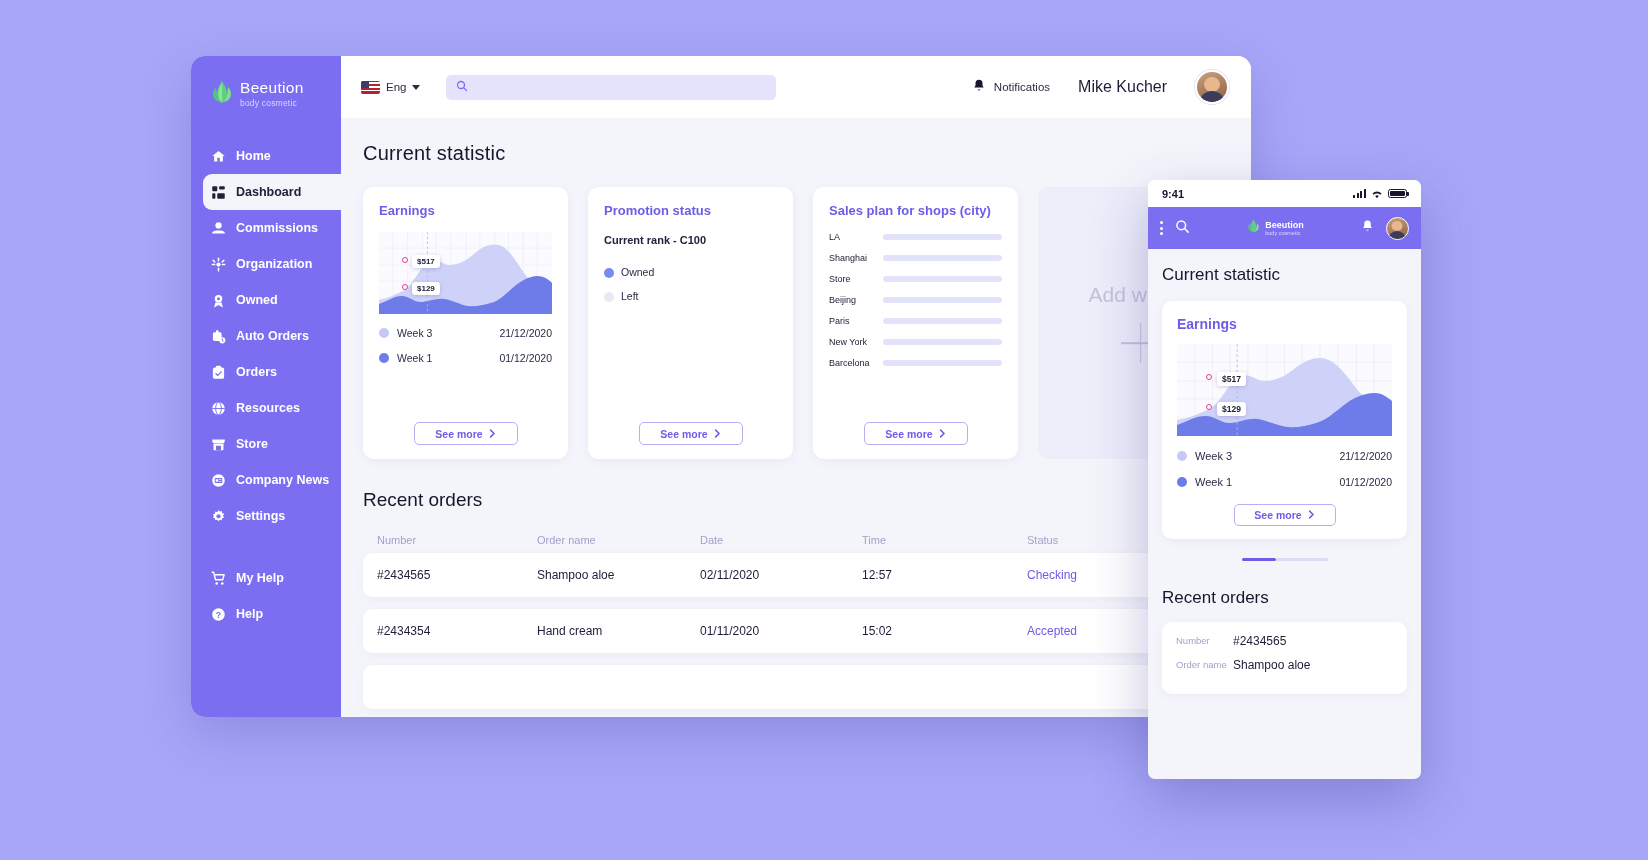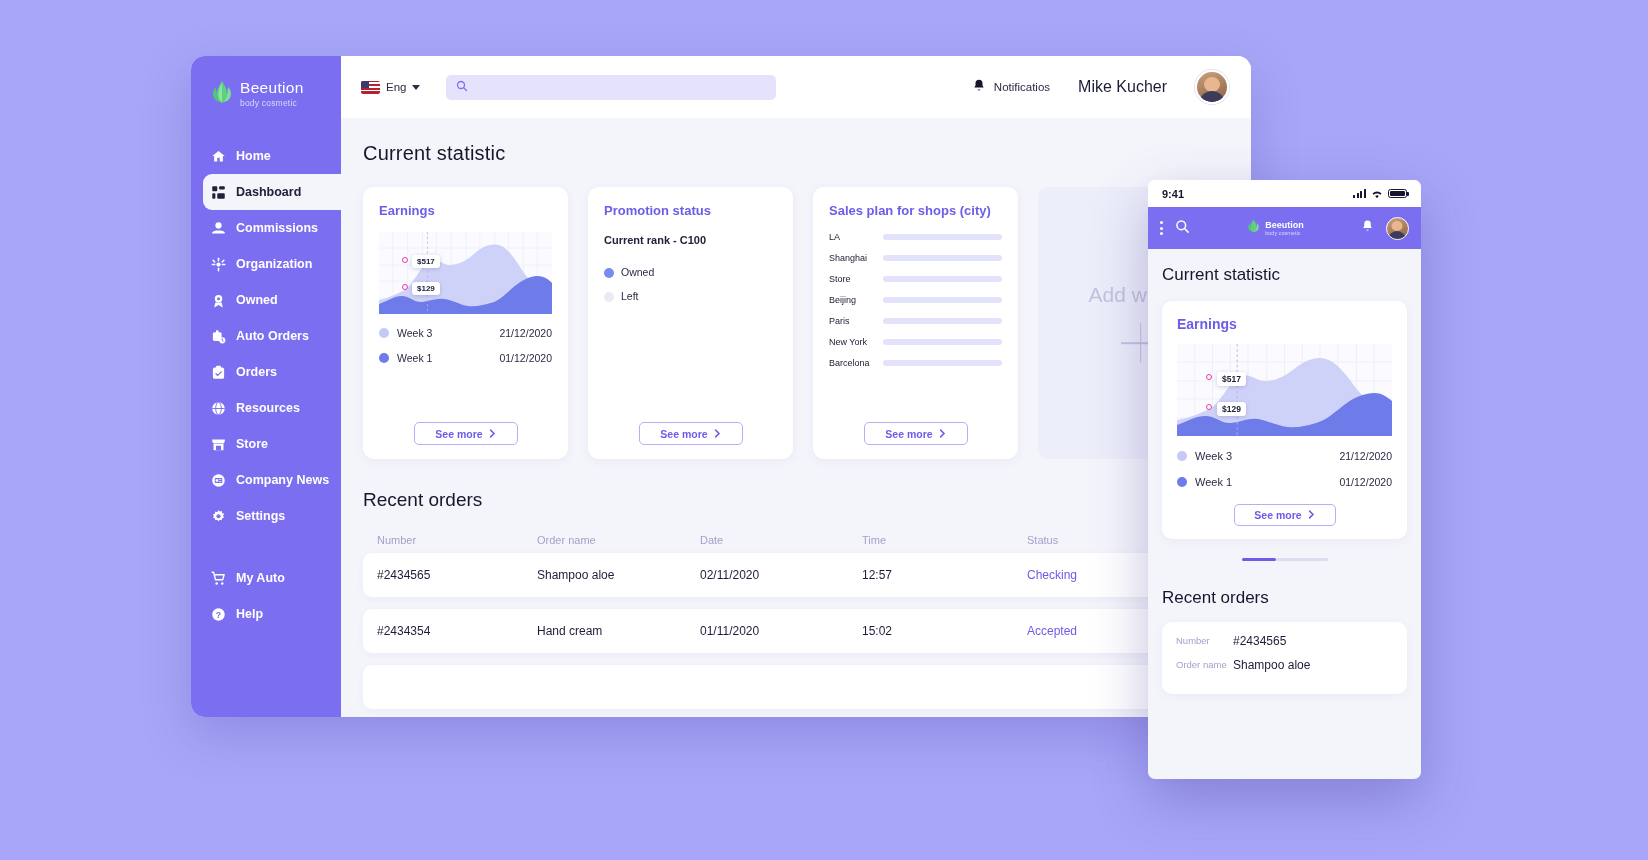--- a/index.html
+++ b/index.html
@@ -375,21 +375,21 @@
       <div class="nav-gap"></div>
 
       <div class="nav-item">
         <span class="ic">
           <svg viewBox="0 0 24 24">
               <path d="M1 2h3.2l3 12h11.5l2.3-8H6.5" fill="none" stroke="#fff" stroke-width="2.2" stroke-linejoin="round"></path>
               <circle cx="9" cy="20" r="2"></circle>
               <circle cx="18" cy="20" r="2"></circle>
             </svg>
         </span>
-        <span>My Auto</span>
+        <span>My Help</span>
       </div>
 
       <div class="nav-item">
         <span class="ic">
           <svg viewBox="0 0 24 24">
               <circle cx="12" cy="12" r="10"></circle>
               <text x="12" y="17" font-size="14" font-weight="bold" text-anchor="middle" fill="#7b6ef0" font-family="Liberation Sans">?</text>
             </svg>
         </span>
         <span>Help</span>

